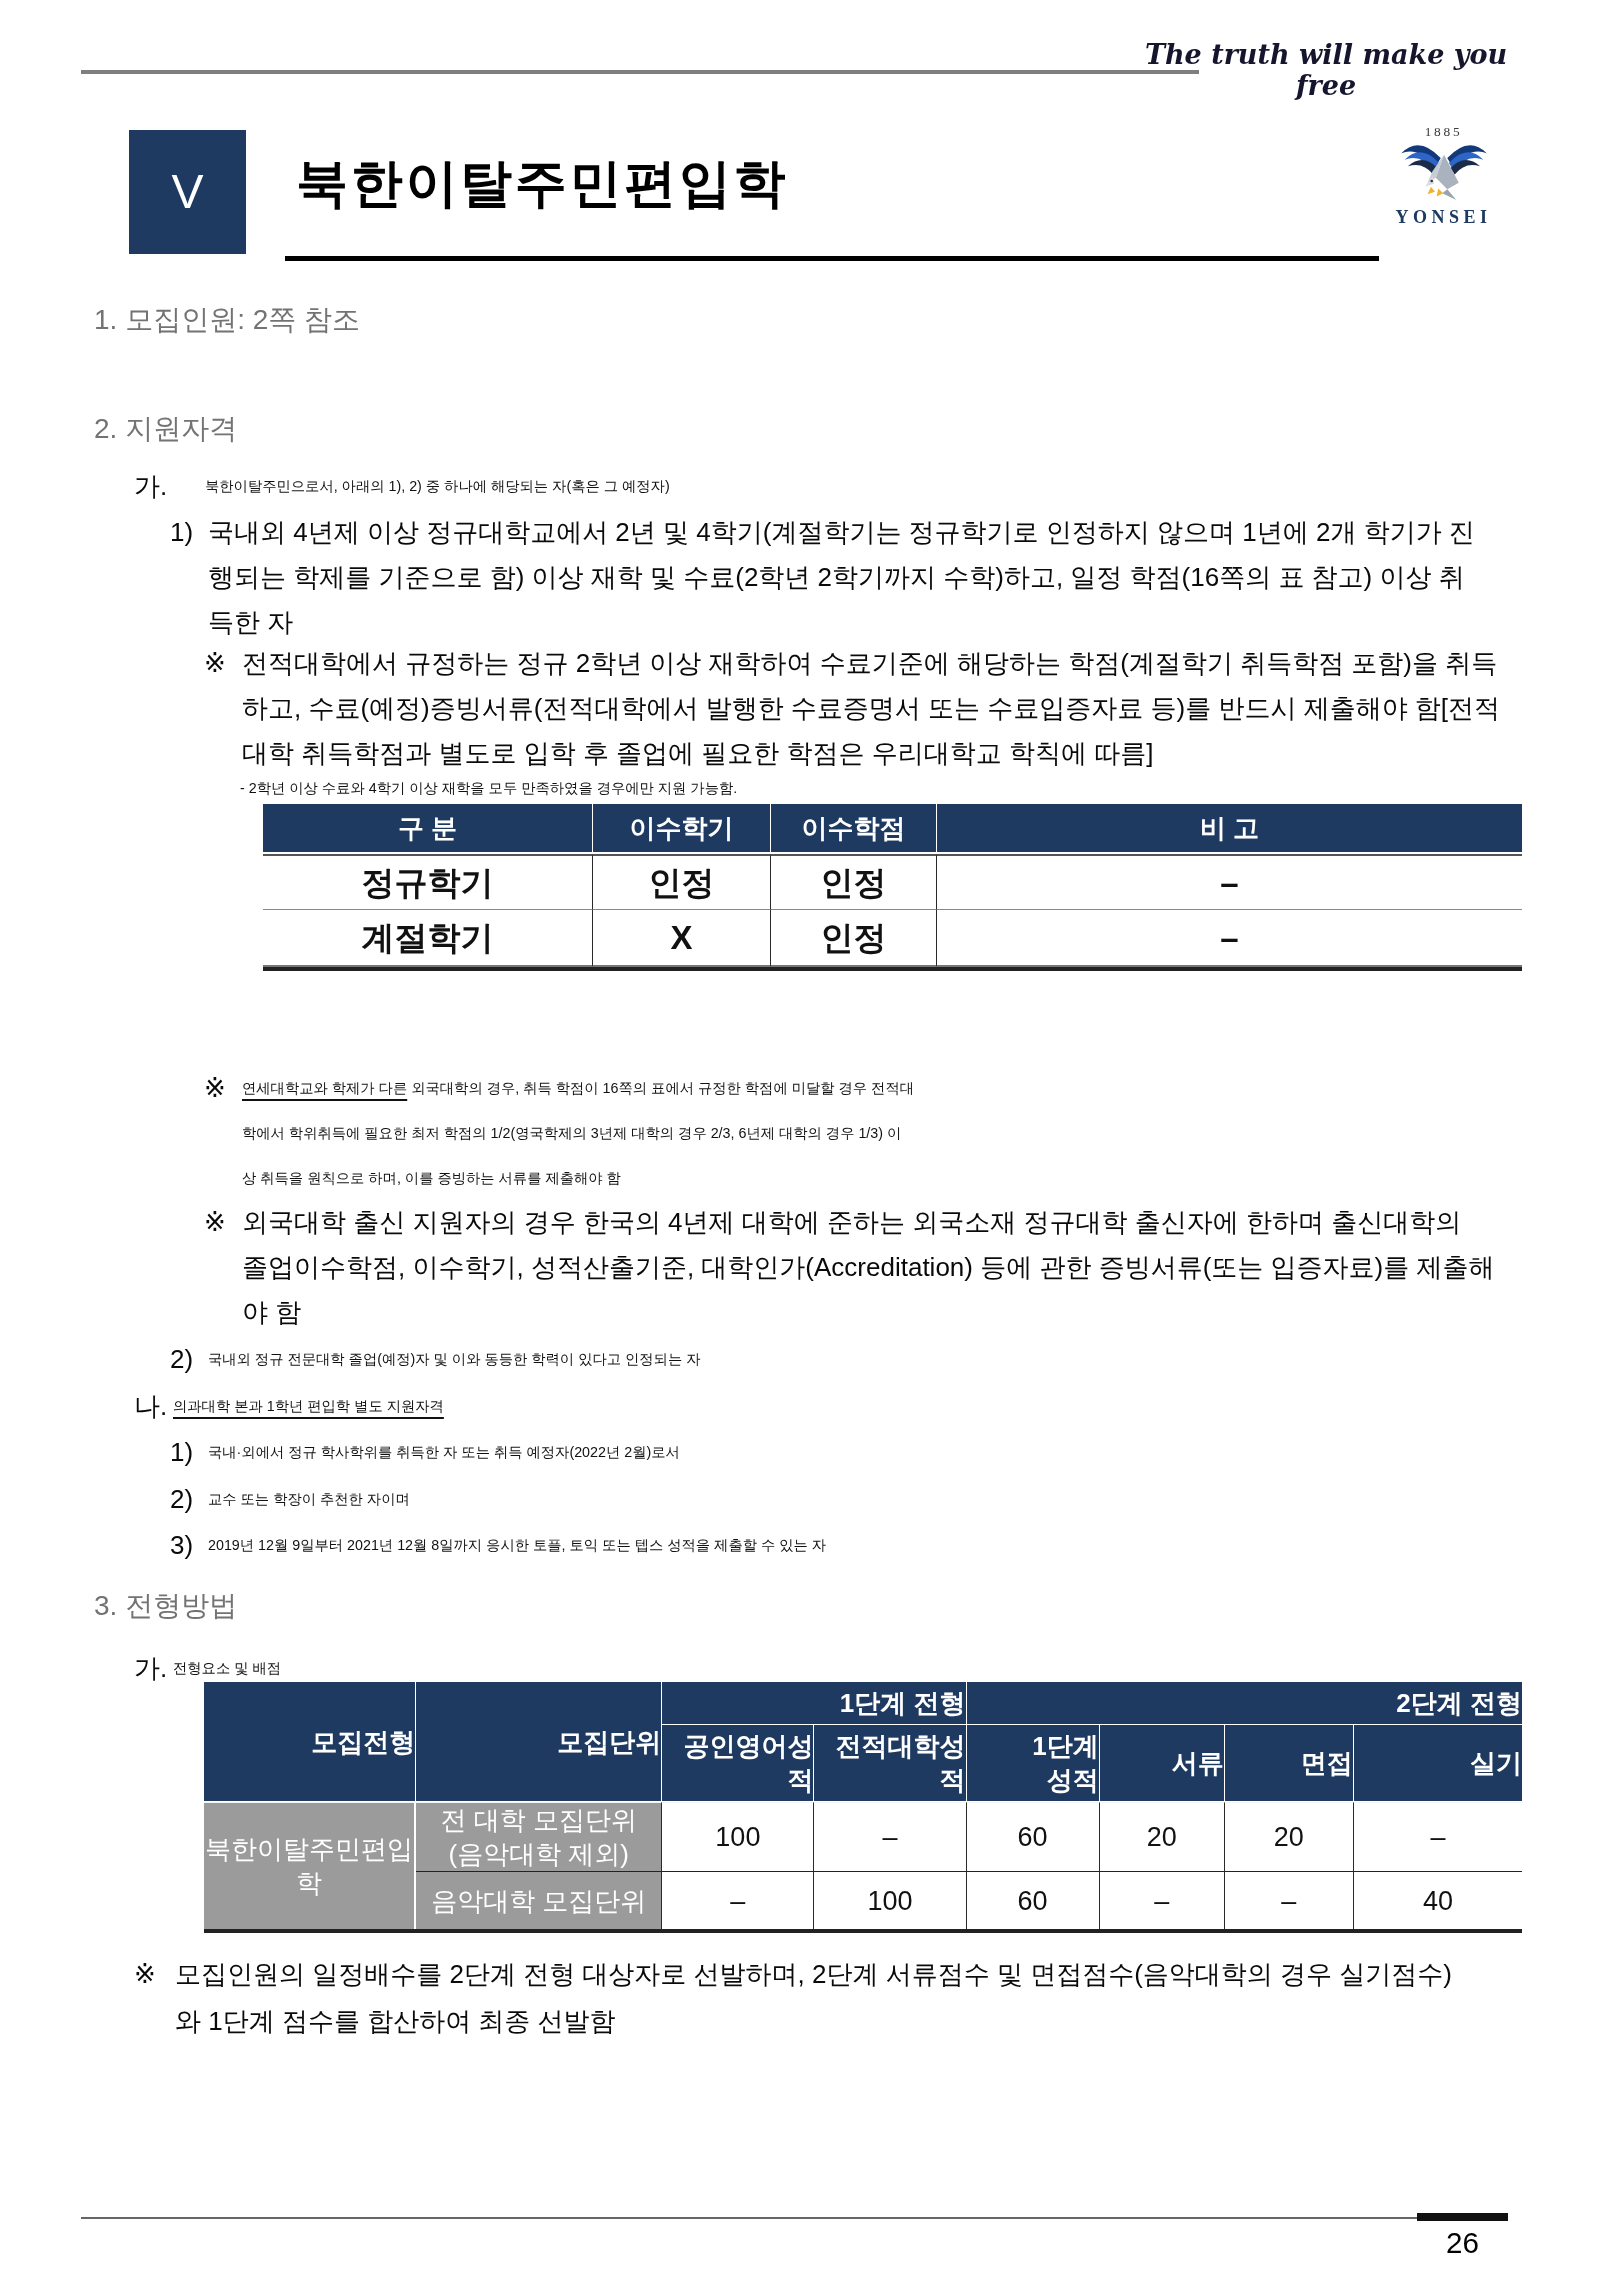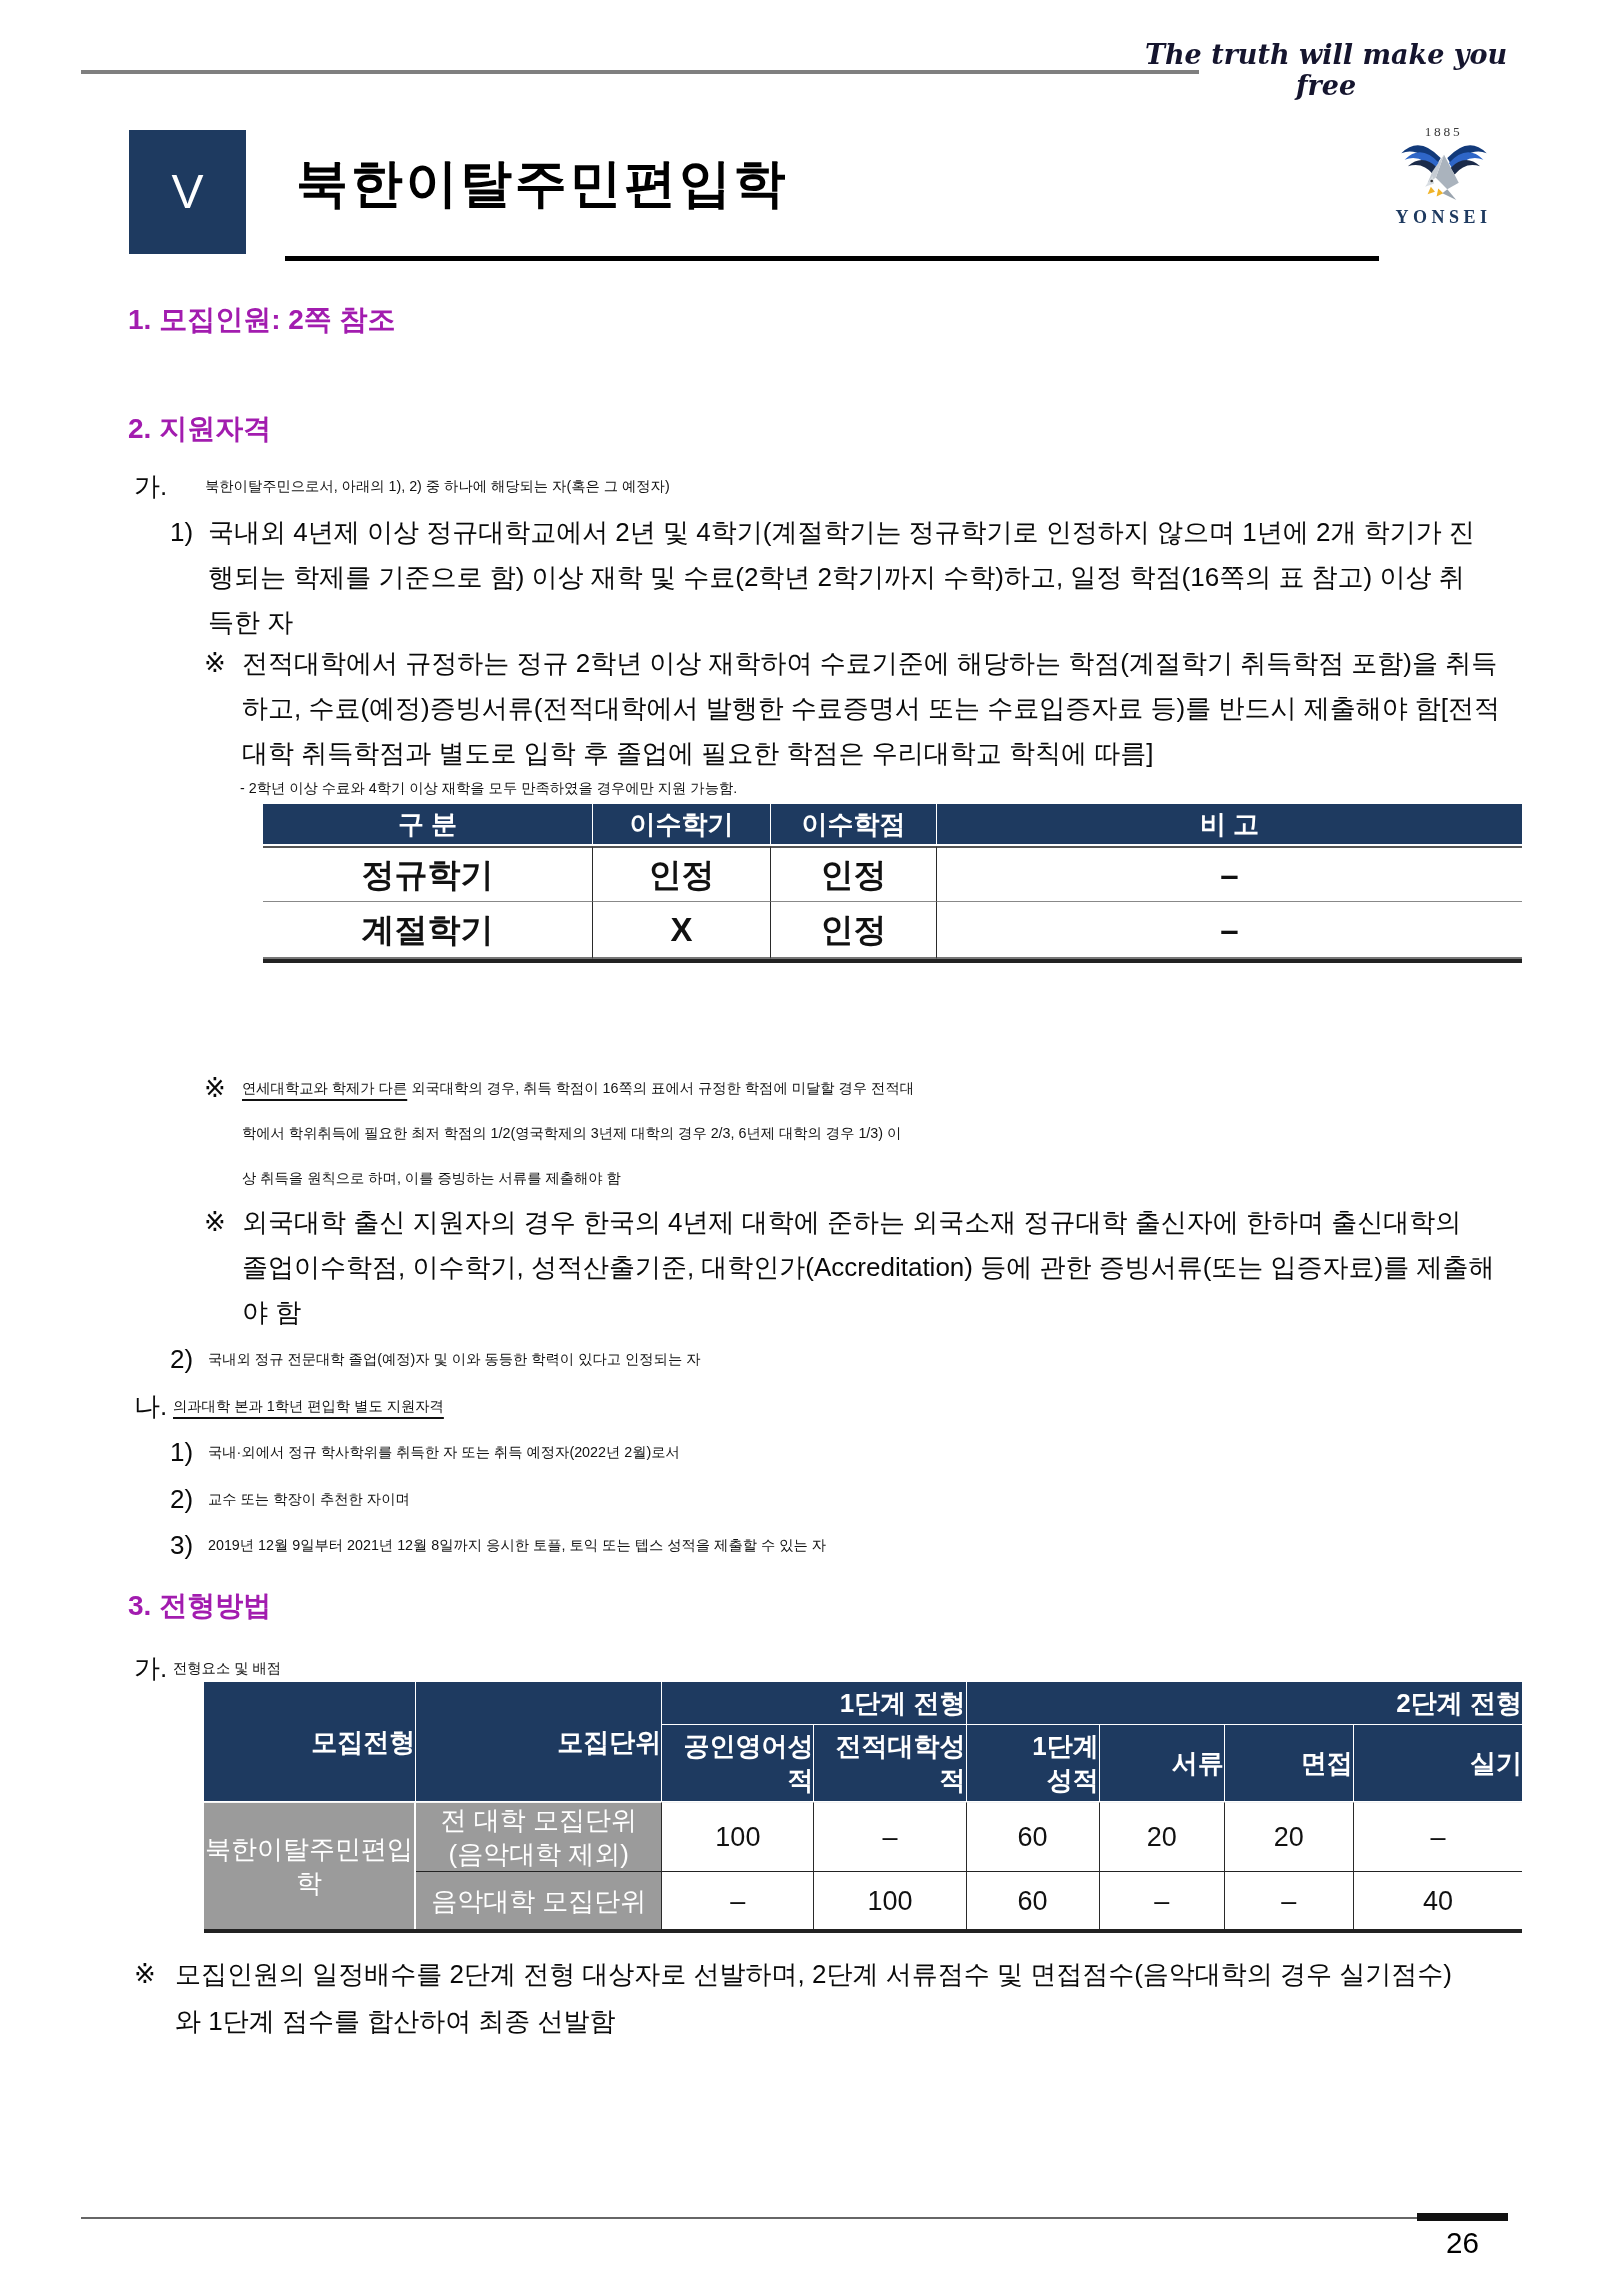--- a/index.html
+++ b/index.html
@@ -22,21 +22,21 @@
     color:#fff; font-size:48px; text-align:center; line-height:124px; }
   .doc-title { left:296px; top:149px; font-size:52px; font-weight:700; letter-spacing:2.7px; color:#000; }
   .title-underline { left:285px; top:256px; width:1094px; height:5.4px; background:#000; }
 
   
   .logo { left:1386px; top:124px; width:115px; text-align:center; }
   .logo-year { font-family:"Liberation Serif",serif; font-size:13.4px; letter-spacing:2.7px; color:#3a3a3a; }
   .logo-word { font-family:"Liberation Serif",serif; font-size:18px; font-weight:700; letter-spacing:4.5px; color:#1e3a60; }
 
   
-  .sec { font-size:28px; font-weight:700; color:#a21caf;margin-left:34px; }
+  .sec { font-size:28px; font-weight:400; color:#737373; }
   .body-line, .lines, .marker { font-size:26px; font-weight:500; color:#0a0a0a; }
   .hang { display:flex; align-items:flex-start; }
   .marker { flex:0 0 auto; line-height:45px; white-space:pre; }
   .m44 { width:39px; } .m40 { width:38px; } .m46 { width:41px; }
   .lines { line-height:45px; white-space:pre; }
   .line { height:45px; line-height:45px; white-space:pre; }
   .single { line-height:32px; white-space:pre; }
   .u { text-decoration:underline; text-underline-offset:6.3px; text-decoration-thickness:1.8px; }
 
   
@@ -126,21 +126,21 @@
   <div class="abs single" style="left:240px; top:772px;">- 2학년 이상 수료와 4학기 이상 재학을 모두 만족하였을 경우에만 지원 가능함.</div>
 
   <table class="abs t1">
     <colgroup>
         <col style="width:330px">
         <col style="width:178px">
         <col style="width:166px">
         <col style="width:585px">
       </colgroup>
     <tbody>
-        <tr style="height:42px;">
+        <tr style="height:50px;">
       <th>구 분</th>
       <th>이수학기</th>
       <th>이수학점</th>
       <th>비 고</th>
     </tr>
     <tr class="r1" style="height:56px;">
       <td>정규학기</td>
       <td>인정</td>
       <td>인정</td>
       <td>–</td>

